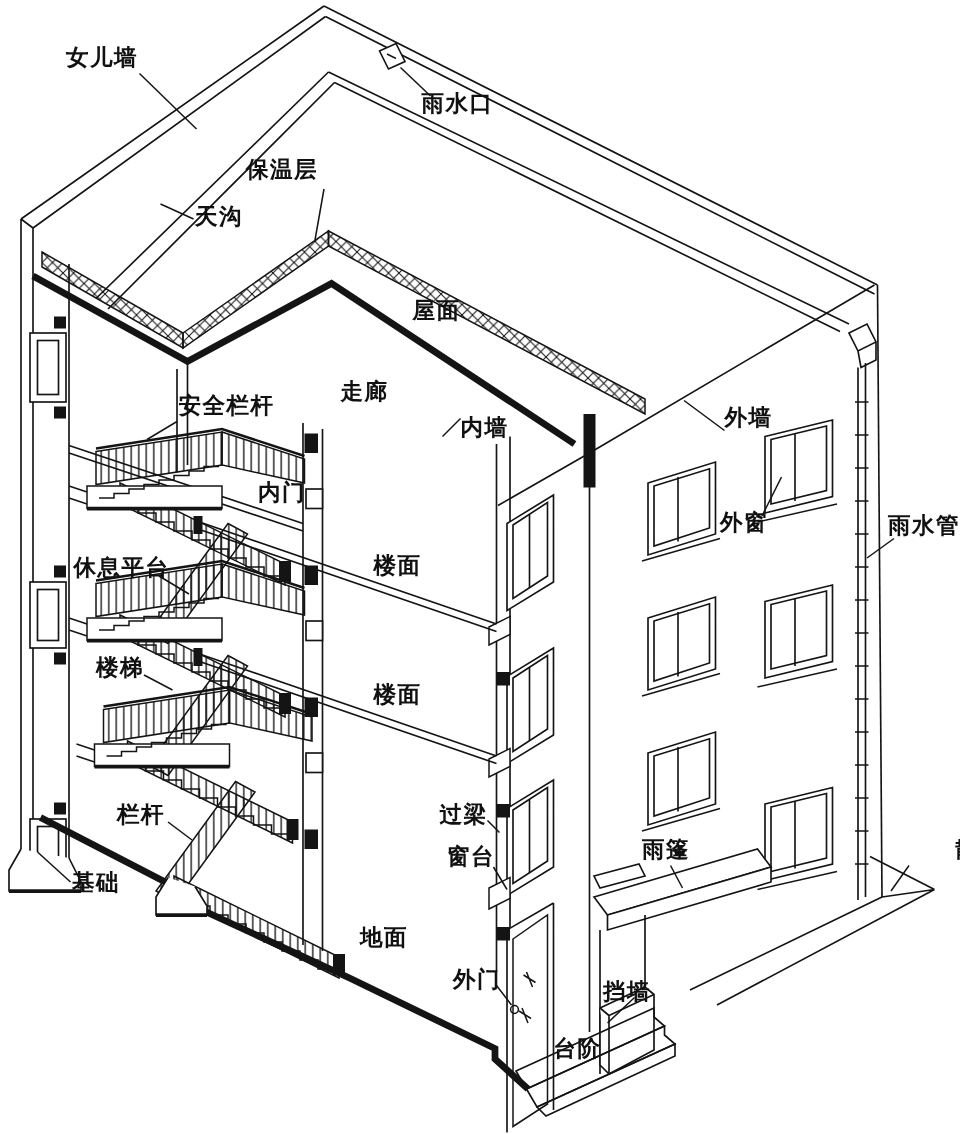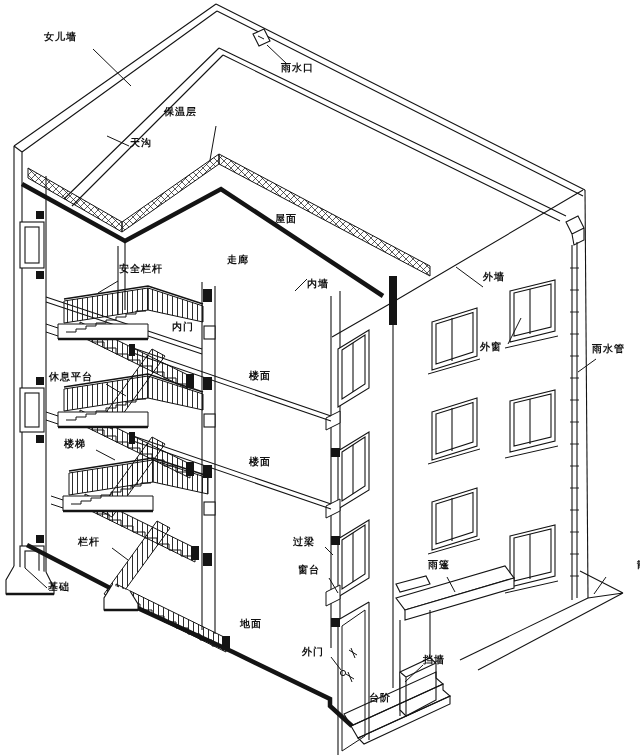--- a/index.html
+++ b/index.html
@@ -1,19 +1,19 @@
 <!DOCTYPE html>
 <html><head>
 <meta charset="utf-8">
 <style>
   html,body{margin:0;padding:0;background:#fff;}
   .stage{position:relative;width:640px;height:756px;background:#ffffff;overflow:hidden;
          font-family:"Liberation Serif","DejaVu Serif",serif;}
   svg{position:absolute;left:0;top:0;}
-  .lbl{position:absolute;font-size:10px;font-weight:700;color:#111;white-space:nowrap;
+  .lbl{position:absolute;font-size:15px;font-weight:700;color:#111;white-space:nowrap;
        letter-spacing:1px;line-height:1;}
 </style>
 </head>
 <body>
 
 <div class="stage">
 
 <svg width="640" height="756" viewBox="0 0 640 756">
   <defs>
     <pattern id="xh" width="7" height="7" patternUnits="userSpaceOnUse">
@@ -233,36 +233,36 @@
     <path d="M447,577 L455,592"></path>
     <path d="M423,665 L405,682"></path>
     <path d="M606,577 L594,594"></path>
   </g>
 </svg>
 
 <div class="lbl" style="left:44px;top:32px">女儿墙</div>
 <div class="lbl" style="left:281px;top:63px">雨水口</div>
 <div class="lbl" style="left:164px;top:107px">保温层</div>
 <div class="lbl" style="left:130px;top:138px">天沟</div>
-<div class="lbl" style="left:275px;top:214px">屋面</div>
+<div class="lbl" style="left:275px;top:201px">屋面</div>
 <div class="lbl" style="left:227px;top:255px">走廊</div>
 <div class="lbl" style="left:307px;top:279px">内墙</div>
 <div class="lbl" style="left:119px;top:264px">安全栏杆</div>
 <div class="lbl" style="left:172px;top:322px">内门</div>
 <div class="lbl" style="left:483px;top:272px">外墙</div>
 <div class="lbl" style="left:480px;top:342px">外窗</div>
 <div class="lbl" style="left:592px;top:344px">雨水管</div>
 <div class="lbl" style="left:49px;top:372px">休息平台</div>
 <div class="lbl" style="left:249px;top:371px">楼面</div>
 <div class="lbl" style="left:249px;top:457px">楼面</div>
 <div class="lbl" style="left:64px;top:439px">楼梯</div>
 <div class="lbl" style="left:293px;top:537px">过梁</div>
 <div class="lbl" style="left:298px;top:565px">窗台</div>
 <div class="lbl" style="left:78px;top:537px">栏杆</div>
 <div class="lbl" style="left:48px;top:582px">基础</div>
 <div class="lbl" style="left:240px;top:619px">地面</div>
 <div class="lbl" style="left:302px;top:647px">外门</div>
 <div class="lbl" style="left:369px;top:693px">台阶</div>
 <div class="lbl" style="left:428px;top:560px">雨篷</div>
-<div class="lbl" style="left:423px;top:655px">挡墙</div>
+<div class="lbl" style="left:402px;top:655px">挡墙</div>
 <div class="lbl" style="left:637px;top:560px">散水</div>
 
 </div>
 
 </body></html>

